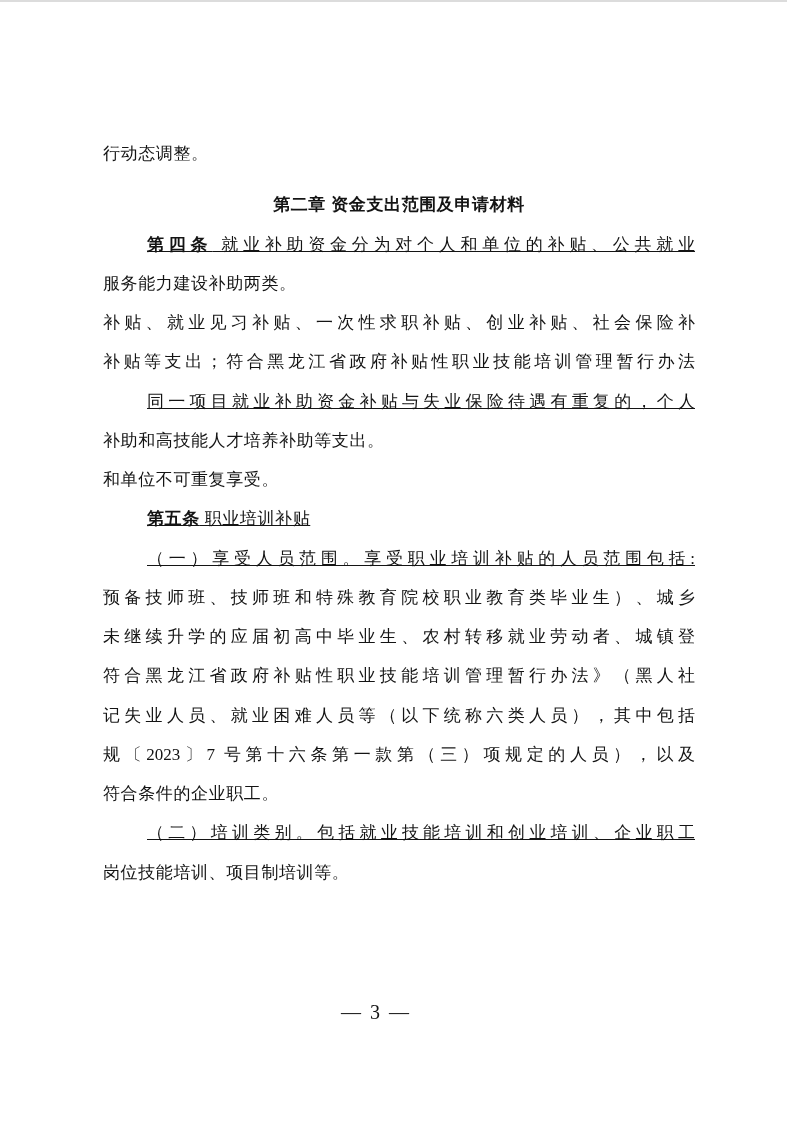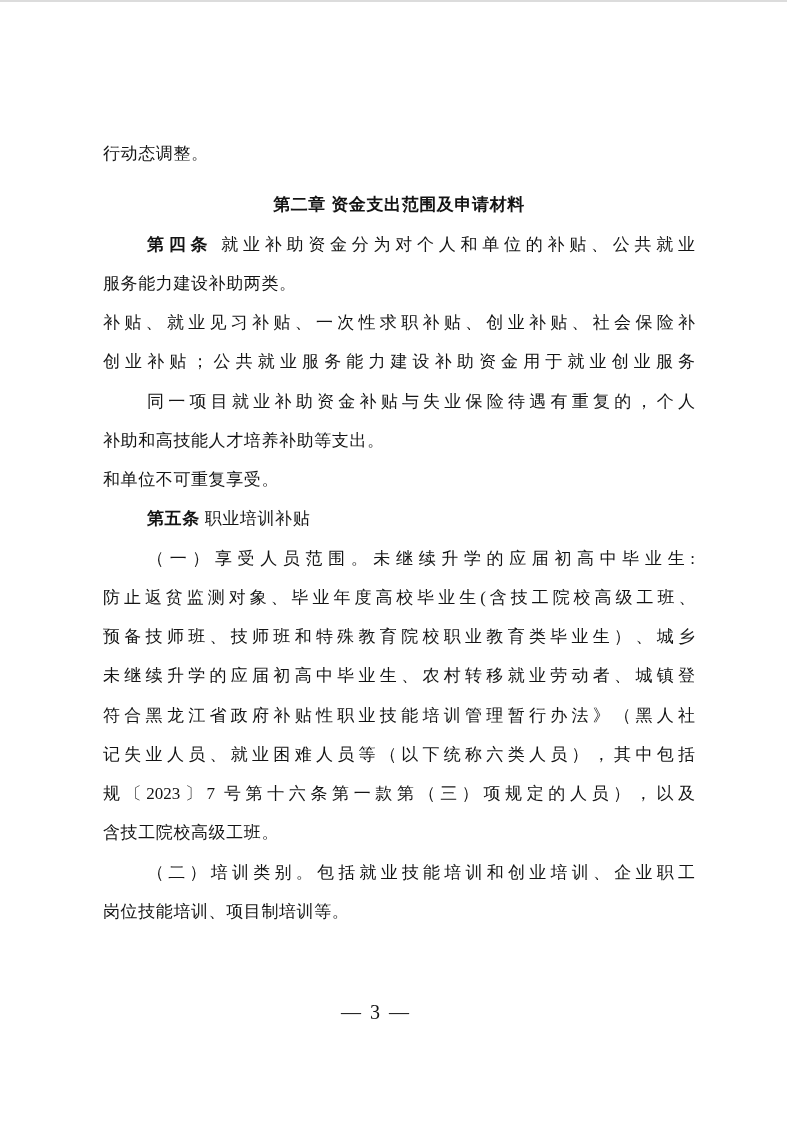--- a/index.html
+++ b/index.html
@@ -23,21 +23,21 @@
     line-height:39.25px;
     letter-spacing:0.6px;
     white-space:normal;
     text-align:left;
   }
   .line.just{
     text-align:justify;
     text-align-last:justify;
     letter-spacing:0;
   }
-  .line.ind{ text-indent:44px; }
+  .line.ind{ text-indent:44px;text-decoration:underline; }
   .line.ctr{ text-align:center; text-align-last:center; text-indent:0;margin-top:12px; }
   .line.tight{ letter-spacing:-0.4px; }
   .hei{
     font-family:"Liberation Sans","DejaVu Sans",sans-serif;
     font-weight:bold;
   }
   .page-num{
     position:absolute;left:80px;top:1001px;width:592px;
     text-align:center;
     font-size:20px;
@@ -48,30 +48,29 @@
 <body>
 
 <div class="scan-edge"></div>
 
 <div class="doc">
     <div class="line"><span>行动态调整。</span></div>
     <div class="line ctr"><span class="hei">第二章 资金支出范围及申请材料</span></div>
     <div class="line ind just"><span class="hei">第四条</span><span> 就业补助资金分为对个人和单位的补贴、公共就业</span></div>
     <div class="line"><span>服务能力建设补助两类。</span></div>
     <div class="line just"><span>补贴、就业见习补贴、一次性求职补贴、创业补贴、社会保险补</span></div>
-    <div class="line just"><span>创业补贴；公共就业服务能力建设补助资金用于就业创业服务</span></div>
+    <div class="line just"><span>补贴等支出；符合黑龙江省政府补贴性职业技能培训管理暂行办法</span></div>
     <div class="line ind just"><span>同一项目就业补助资金补贴与失业保险待遇有重复的，个人</span></div>
     <div class="line"><span>补助和高技能人才培养补助等支出。</span></div>
     <div class="line"><span>和单位不可重复享受。</span></div>
     <div class="line ind"><span class="hei">第五条</span><span> 职业培训补贴</span></div>
-    <div class="line ind just"><span>（一）享受人员范围。未继续升学的应届初高中毕业生:</span></div>
-    <div class="line just tight"><span>防止返贫监测对象、毕业年度高校毕业生(含技工院校高级工班、</span></div>
+    <div class="line ind just"><span>（一）享受人员范围。享受职业培训补贴的人员范围包括:</span></div>
     <div class="line just"><span>预备技师班、技师班和特殊教育院校职业教育类毕业生）、城乡</span></div>
     <div class="line just"><span>未继续升学的应届初高中毕业生、农村转移就业劳动者、城镇登</span></div>
     <div class="line just"><span>符合黑龙江省政府补贴性职业技能培训管理暂行办法》（黑人社</span></div>
     <div class="line just"><span>记失业人员、就业困难人员等（以下统称六类人员），其中包括</span></div>
     <div class="line just"><span>规〔2023〕7 号第十六条第一款第（三）项规定的人员），以及</span></div>
-    <div class="line"><span>含技工院校高级工班。</span></div>
+    <div class="line"><span>符合条件的企业职工。</span></div>
     <div class="line ind just"><span>（二）培训类别。包括就业技能培训和创业培训、企业职工</span></div>
     <div class="line"><span>岗位技能培训、项目制培训等。</span></div>
   </div>
 
 <div class="page-num">— 3 —</div>
 
 </body></html>

